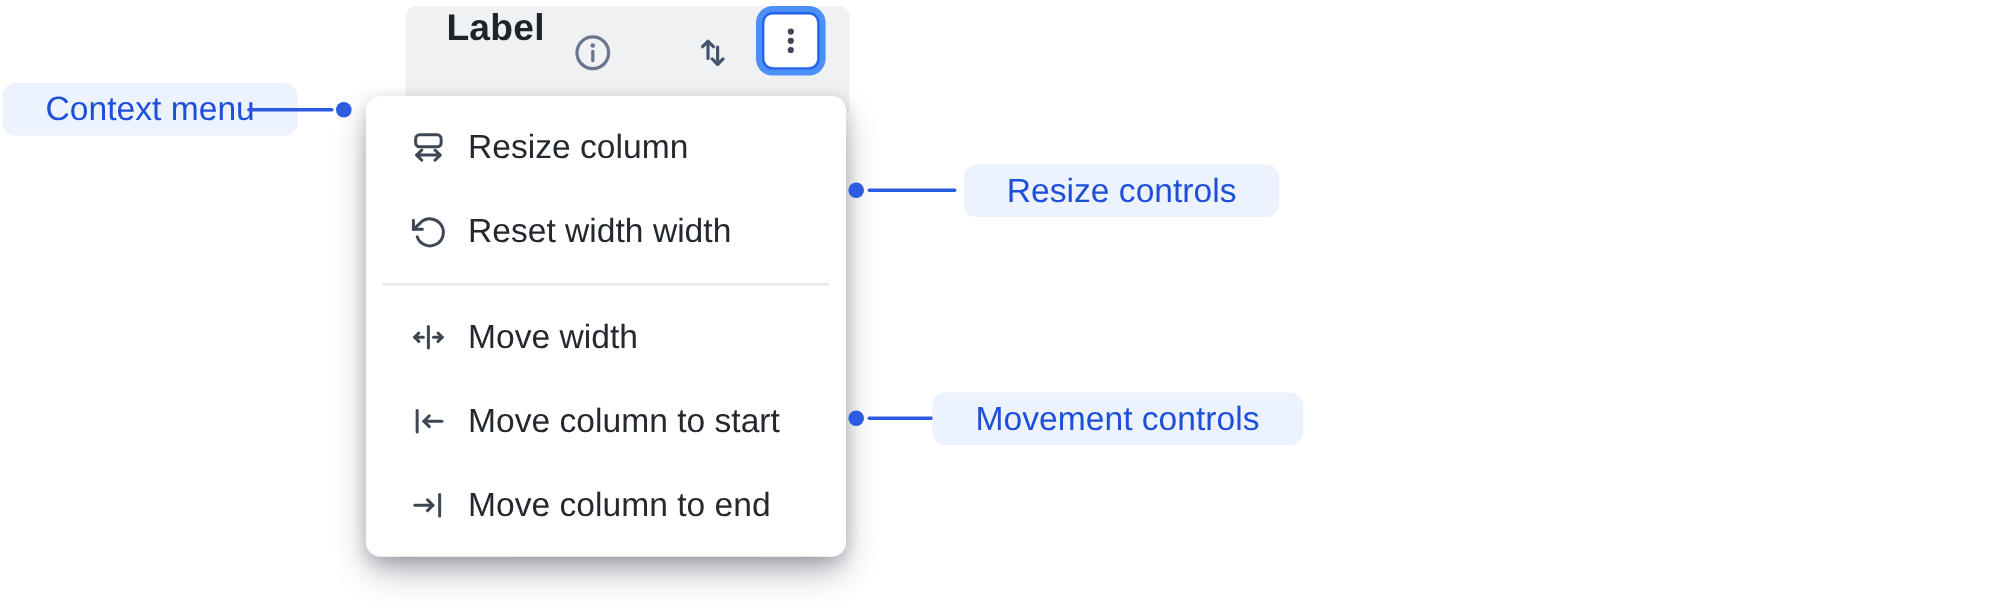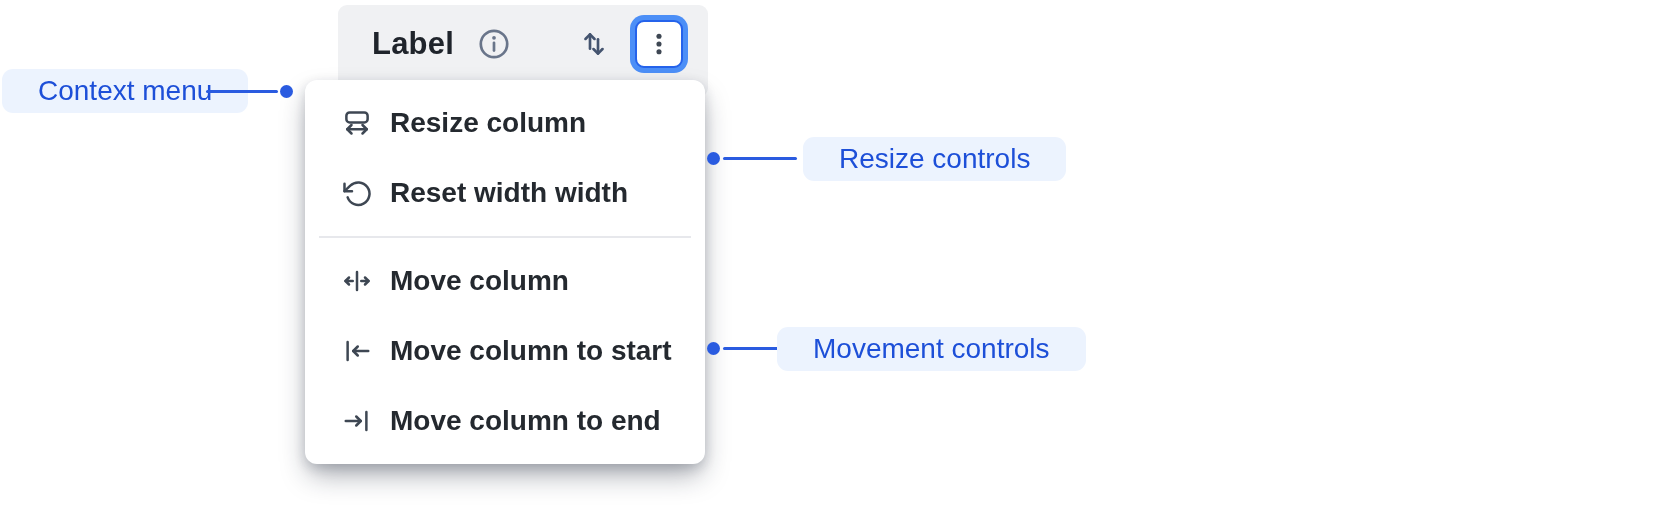--- a/index.html
+++ b/index.html
@@ -4,42 +4,42 @@
 <style>
   * { margin:0; padding:0; box-sizing:border-box; }
   html,body { background:#ffffff; }
   body { font-family:"Liberation Sans", sans-serif; }
   .stage { position:relative; width:1672px; height:512px; background:#ffffff; overflow:hidden; }
 
   
   .column-header {
     position:absolute; left:338px; top:5px; width:370px; height:92px;
     background:#f0f1f3; border-radius:9px;
-    display:flex; align-items:center; padding:0 20px 14px 34px;
+    display:flex; padding:0 20px 14px 34px;
   }
   .col-label { font-size:31px; font-weight:700; color:#1f242b; letter-spacing:.2px; }
   .hicon { display:inline-flex; align-items:center; justify-content:center; }
   .info-wrap { margin-left:22px; }
   .sort-wrap { margin-left:auto; margin-right:20px; }
   .more-btn {
     width:58px; height:58px; border:none; border-radius:14px;
     background:#4c8ff7; padding:5px; cursor:pointer; display:flex;
   }
   .more-inner {
     flex:1; background:#ffffff; border:2.5px solid #2563eb; border-radius:9px;
     display:flex; align-items:center; justify-content:center;
   }
 
   
   .context-menu {
     position:absolute; left:305px; top:80px; width:400px;
     background:#ffffff; border-radius:12px; padding:8px 0;
     box-shadow:0 14px 28px -4px rgba(20,30,48,.38), 0 4px 12px rgba(20,30,48,.16);
   }
-  .menu-item { height:70px; display:flex; align-items:center; padding:0 24px 0 36px; cursor:pointer;font-weight:bold; }
+  .menu-item { height:70px; display:flex; align-items:center; padding:0 24px 0 36px; cursor:pointer; }
   .mi-icon { width:32px; height:32px; display:inline-flex; align-items:center; justify-content:center; flex:0 0 32px; }
   .mi-label { margin-left:17px; font-size:28px; color:#24292f; }
   .menu-divider { height:2px; background:#e7e8ec; margin:8px 14px; }
 
   
   .pill {
     position:absolute; height:44px; display:inline-flex; align-items:center;
     padding:0 36px; background:#ecf3fe; border-radius:11px;
     color:#1d4fd8; font-size:28px; font-weight:500; white-space:nowrap;
   }
@@ -125,21 +125,21 @@
     <div class="menu-item">
       <span class="mi-icon">
         <svg width="30" height="30" viewBox="0 0 24 24" fill="none" stroke="#3e4753" stroke-width="2" stroke-linecap="round" stroke-linejoin="round">
           <path d="M12 4.8v14.4"></path>
           <path d="M8.6 12H2.8"></path>
             <path d="M5.6 9.2 2.8 12l2.8 2.8"></path>
           <path d="M15.4 12h5.8"></path>
             <path d="M18.4 9.2 21.2 12l-2.8 2.8"></path>
         </svg>
       </span>
-      <span class="mi-label">Move column</span>
+      <span class="mi-label">Move width</span>
     </div>
 
     <div class="menu-item">
       <span class="mi-icon">
         <svg width="30" height="30" viewBox="0 0 24 24" fill="none" stroke="#3e4753" stroke-width="2" stroke-linecap="round" stroke-linejoin="round">
           <path d="M4.5 4.8v14.4"></path>
           <path d="M21 12H9"></path>
           <path d="M12.6 8.4 9 12l3.6 3.6"></path>
         </svg>
       </span>

